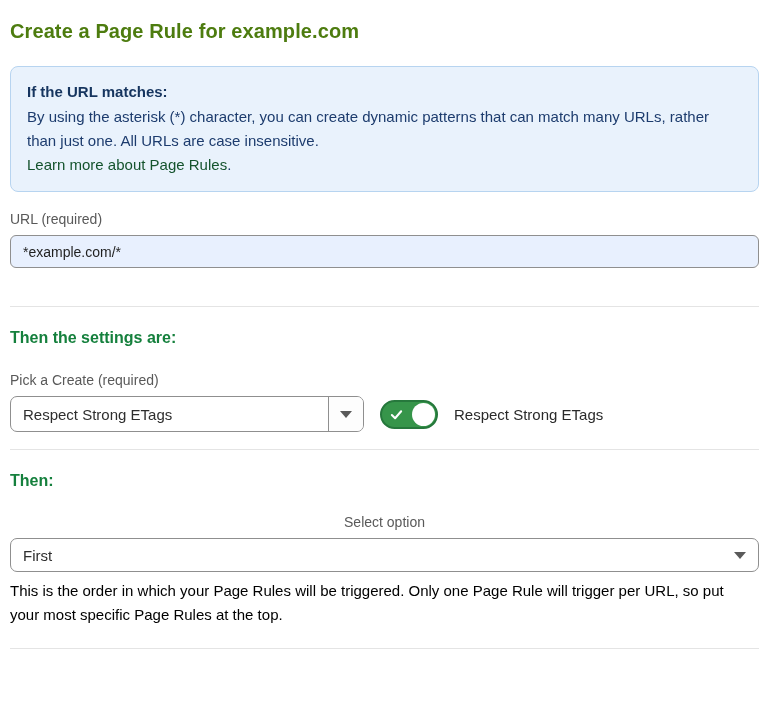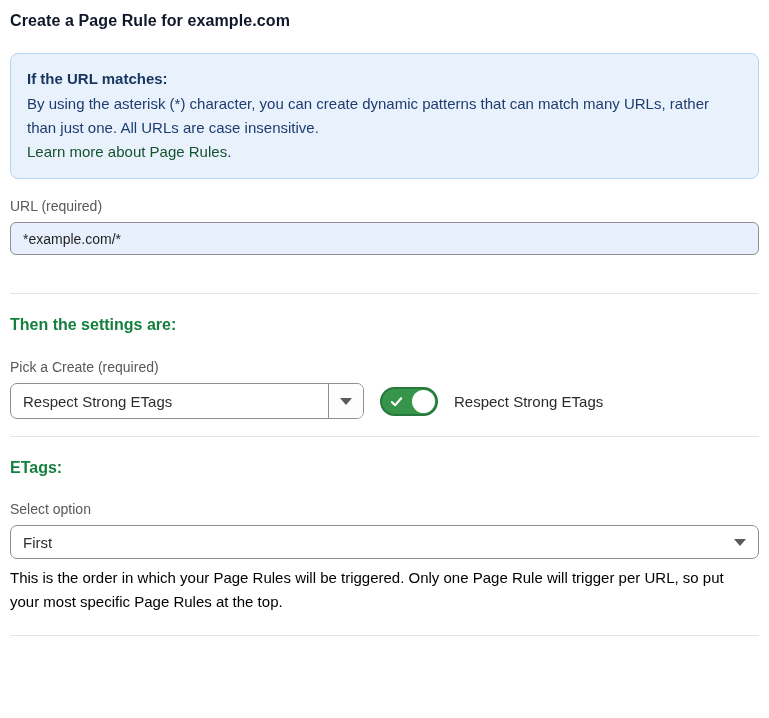--- a/index.html
+++ b/index.html
@@ -8,25 +8,25 @@
     width: 769px;
     height: 718px;
     font-family: "Liberation Sans", sans-serif;
     color: #1f1f1f;
     position: relative;
     overflow: hidden;
   }
   .container { padding: 10px 10px 0 10px; }
 
   .page-title {
-    font-size: 16px;
+    font-size: 20px;
     font-weight: 700;
-    color: #0f172a;
+    color: #4d7c0f;
     letter-spacing: 0.1px;
-    margin-top: 2px;
+    margin-top: 10px;
     margin-bottom: 23px;
   }
 
   .info-box {
     background: #e9f2fc;
     border: 1px solid #b7d4f0;
     border-radius: 8px;
     padding: 13px 16px 14px 16px;
     color: #1d3c6e;
     font-size: 15px;
@@ -169,21 +169,21 @@
     font-size: 14px;
     cursor: pointer;
     padding: 0 16px;
   }
   .btn-gray {
     background: #d8d8d8;
     color: #333333;
   }
   .add-setting-btn { margin-top: 34px; padding: 0 15px; }
 
-  .order-label { margin-top: 24px; }
+  .order-label { margin-top: 24px; text-align: center; }
 
   .order-select { width: 100%; height: 34px; border-radius: 7px; }
   .order-select .select-value { font-size: 15px; }
   .order-select .plain-arrow {
     display: flex;
     align-items: center;
     justify-content: center;
     width: 36px;
   }
   .order-select .caret-down {
@@ -238,21 +238,21 @@
       </svg>
       <span class="knob"></span>
     </div>
 
     <div class="toggle-label">Respect Strong ETags</div>
   </div>
 
 
   <hr class="divider divider-2">
 
-  <div class="section-heading">ETags:</div>
+  <div class="section-heading">Then:</div>
 
   <div class="field-label order-label">Select option</div>
 
   <div class="select-box order-select">
     <div class="select-value">First</div>
     <div class="plain-arrow">
       <span class="caret-down"></span>
     </div>
   </div>
 

